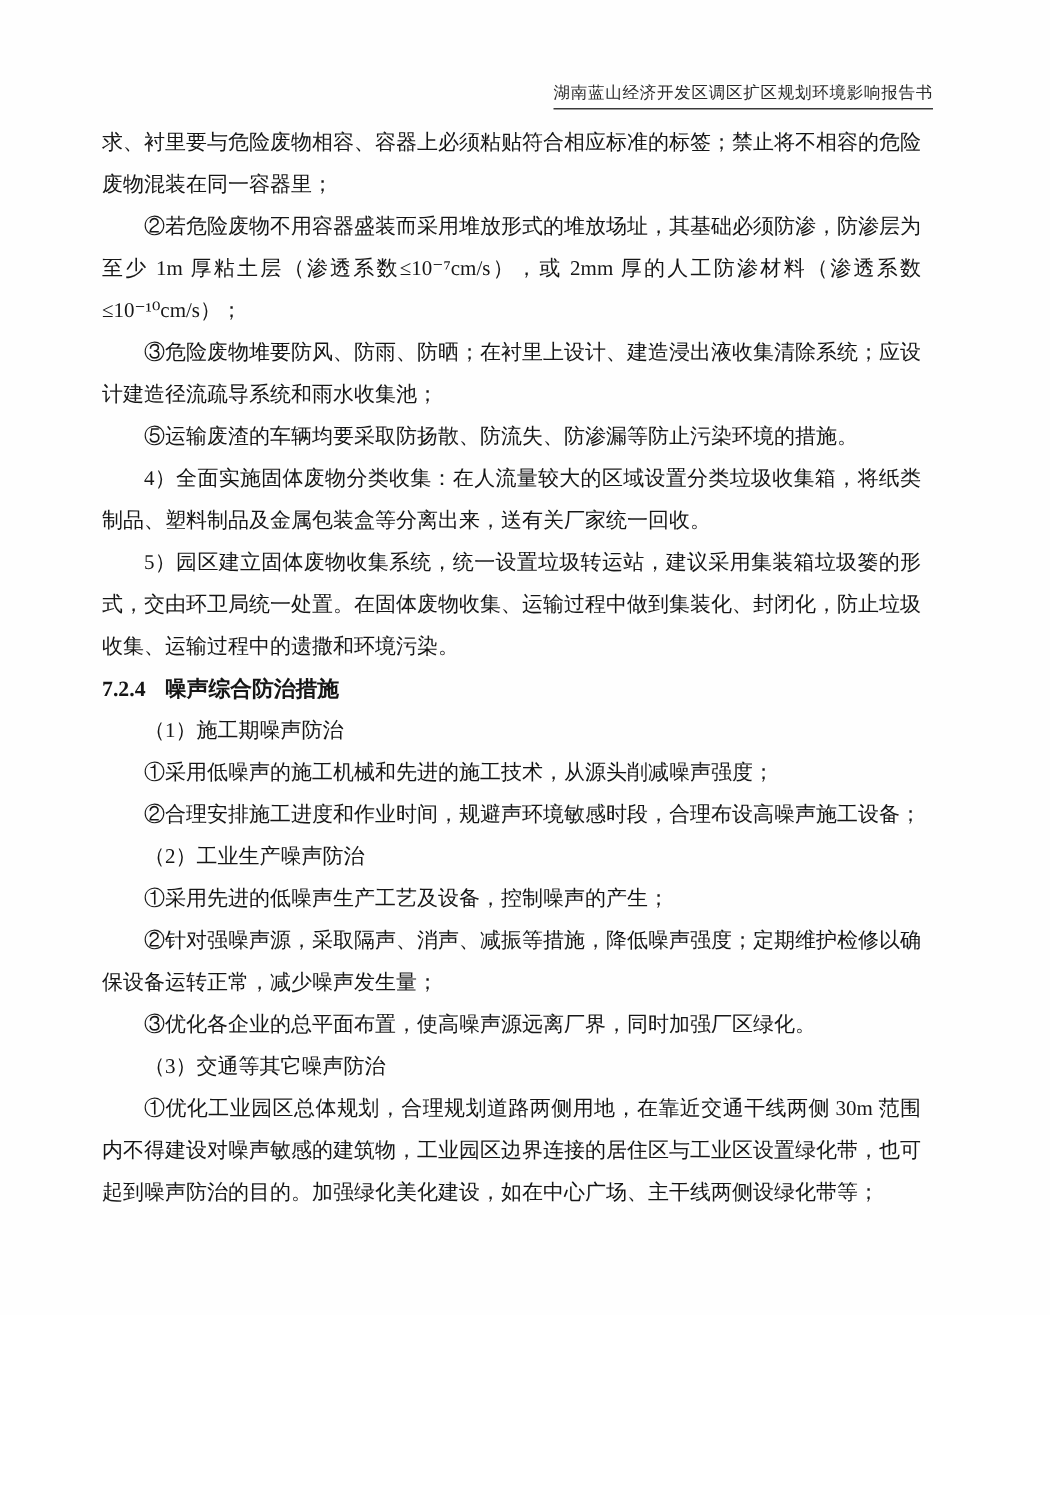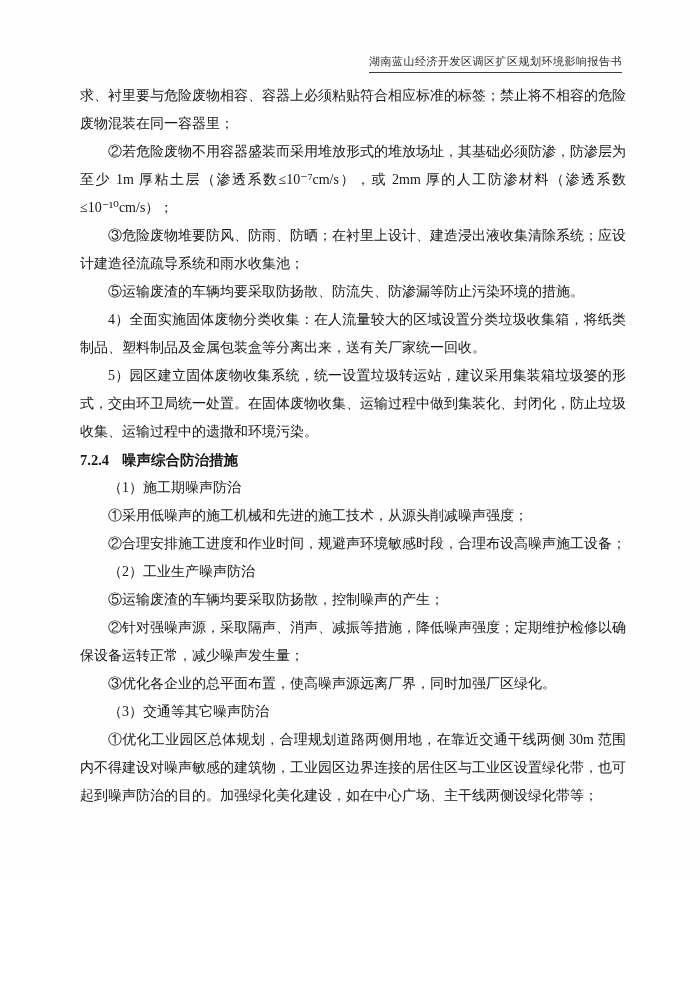--- a/index.html
+++ b/index.html
@@ -27,21 +27,21 @@
   }
   .page-header .header-title {
     display: inline-block;
     border-bottom: 1px solid #3a3a3a;
     padding-bottom: 3px;
     letter-spacing: 0.5px;
   }
   .content {
     position: absolute;
     top: 82px;
-    left: 80px;
+    left: 68px;
     width: 546px;
     font-size: 14px;
     line-height: 28px;
     text-align: justify;
   }
   .content p {
     margin: 0;
   }
   .content p.indent {
     text-indent: 2em;
@@ -82,21 +82,21 @@
     <p class="indent">5）园区建立固体废物收集系统，统一设置垃圾转运站，建议采用集装箱垃圾篓的形式，交由环卫局统一处置。在固体废物收集、运输过程中做到集装化、封闭化，防止垃圾收集、运输过程中的遗撒和环境污染。</p>
 
     <p class="section-heading">
       <span class="sec-num">7.2.4</span><span>噪声综合防治措施</span>
     </p>
 
     <p class="indent">（1）施工期噪声防治</p>
     <p class="indent">①采用低噪声的施工机械和先进的施工技术，从源头削减噪声强度；</p>
     <p class="indent">②合理安排施工进度和作业时间，规避声环境敏感时段，合理布设高噪声施工设备；</p>
     <p class="indent">（2）工业生产噪声防治</p>
-    <p class="indent">⑤运输废渣的车辆均要采取防扬散，控制噪声的产生；</p>
+    <p class="indent">①采用先进的低噪声生产工艺及设备，控制噪声的产生；</p>
     <p class="indent">②针对强噪声源，采取隔声、消声、减振等措施，降低噪声强度；定期维护检修以确保设备运转正常，减少噪声发生量；</p>
     <p class="indent">③优化各企业的总平面布置，使高噪声源远离厂界，同时加强厂区绿化。</p>
     <p class="indent">（3）交通等其它噪声防治</p>
     <p class="indent">①优化工业园区总体规划，合理规划道路两侧用地，在靠近交通干线两侧 30m 范围内不得建设对噪声敏感的建筑物，工业园区边界连接的居住区与工业区设置绿化带，也可起到噪声防治的目的。加强绿化美化建设，如在中心广场、主干线两侧设绿化带等；</p>
   </div>
 
   <div class="page-footer">
     <span>50</span>
   </div>
 

